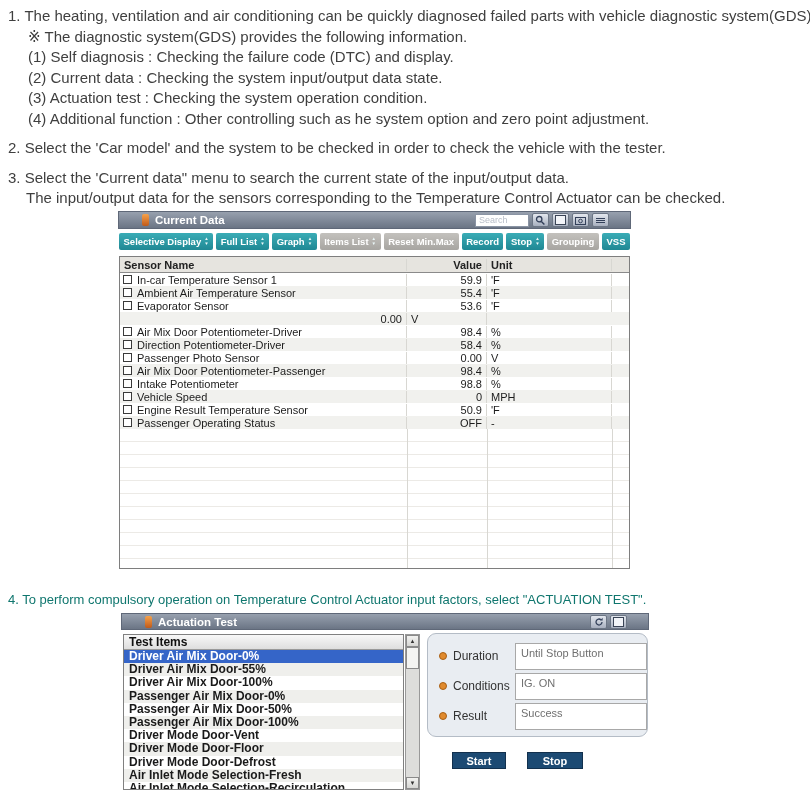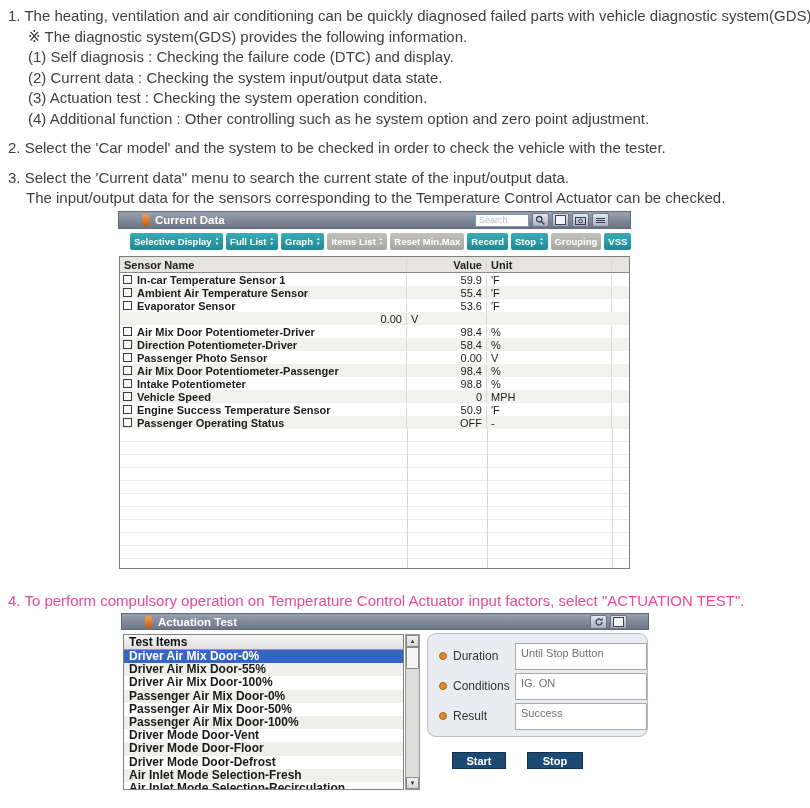--- a/index.html
+++ b/index.html
@@ -6,58 +6,58 @@
   .page{position:relative;width:810px;height:808px;background:#ffffff;overflow:hidden;
         font-family:"Liberation Sans","DejaVu Sans",sans-serif;}
 
   
   .instructions{position:absolute;left:8px;top:6px;width:798px;font-size:15px;
                 line-height:20.5px;color:#3f3f3f;}
   .ln{white-space:nowrap;}
   .ind{margin-left:20px;}
   .ind2{margin-left:18px;}
   .gap{margin-top:9px;}
-  .item4{position:absolute;left:8px;top:592px;font-size:15px;color:#ec4899;white-space:nowrap;}
+  .item4{position:absolute;left:8px;top:592px;font-size:13px;color:#0f766e;white-space:nowrap;}
 
   
   .window{position:absolute;background:#fff;}
   .titlebar{height:18px;background:linear-gradient(#97a0ae,#6b7585);display:flex;
             align-items:center;padding:0 21px;border:1px solid #5f6878;box-sizing:border-box;}
   .app-icon{width:7px;height:12px;background:linear-gradient(#f7a24a,#c05a1a);
             border-radius:2px;margin:0 6px 0 2px;flex:none;}
   .w-title{color:#ffffff;font-weight:bold;font-size:11.5px;flex:none;}
   .tb-spacer{flex:1;}
   .icon-btn{width:17px;height:14px;margin-left:3px;background:linear-gradient(#e3e7ee,#a8b0bf);
             border:1px solid #6c7685;border-radius:2px;display:flex;align-items:center;
             justify-content:center;flex:none;box-sizing:border-box;}
   .search{width:54px;height:13px;font-size:9px;border:1px solid #8a94a4;padding:0 3px;
           box-sizing:border-box;font-family:inherit;color:#555;}
   .search::placeholder{color:#b8bec8;}
 
   
   .cd{left:118px;top:211px;width:513px;height:364px;}
-  .cd-toolbar{display:flex;gap:3px;margin:4px 1px 0 12px;height:17px;}
+  .cd-toolbar{display:flex;gap:3px;margin:4px 1px 0 1px;height:17px;}
   .tb-btn{flex:1 1 auto;display:flex;align-items:center;justify-content:center;gap:3px;
           color:#fff;font-weight:bold;font-size:9.5px;border-radius:2px;white-space:nowrap;
           padding:0 4px;cursor:default;}
   .tb-btn.teal{background:linear-gradient(#3aacb6,#1f8894);}
   .tb-btn.gray{background:linear-gradient(#c3c1bd,#a7a5a1);}
   .arrows{display:flex;flex-direction:column;font-size:4.5px;line-height:4.5px;color:#eaf6f7;}
   .arrows i{font-style:normal;}
 
   .cd-table{margin:6px 1px 0 1px;border:1px solid #7e7e7e;background:#fff;}
   .t-head,.t-row{display:grid;grid-template-columns:287px 80px 125px 1fr;}
   .t-head{height:15px;background:#e6e4df;border-bottom:1px solid #8a8a8a;font-size:11px;
           font-weight:bold;color:#222;align-items:center;}
   .th,.td{padding:0 4px;overflow:hidden;white-space:nowrap;box-sizing:border-box;}
   .th.value,.td.value{text-align:right;}
   .th.name,.td.name,.th.value,.td.value,.th.unit,.td.unit{border-right:1px solid #d8d7d2;}
   .t-row{height:13px;font-size:11px;color:#1c1c1c;align-items:center;}
   .t-row.alt{background:#f1f1ee;}
-  .td.name{display:flex;align-items:center;padding-left:3px;font-weight:bold;}
+  .td.name{display:flex;align-items:center;padding-left:3px;}
   .cb{display:inline-block;width:7px;height:7px;border:1px solid #3a3a3a;background:#fff;
       margin-right:5px;flex:none;}
   .t-filler{height:139px;position:relative;
             background:repeating-linear-gradient(to bottom,#ffffff 0 12px,#eceae6 12px 13px);}
   .vsep{position:absolute;top:0;bottom:0;width:1px;background:#d8d7d2;}
   .v1{left:287px;} .v2{left:367px;} .v3{left:492px;}
 
   
   .at{left:121px;top:613px;width:528px;height:195px;}
   .at .titlebar{height:17px;}
@@ -281,21 +281,21 @@
               <span class="cb"></span>
               <span>Vehicle Speed</span>
             </div>
             <div class="td value">0</div>
             <div class="td unit">MPH</div>
             <div class="td extra"></div>
           </div>
           <div class="t-row">
             <div class="td name">
               <span class="cb"></span>
-              <span>Engine Success Temperature Sensor</span>
+              <span>Engine Result Temperature Sensor</span>
             </div>
             <div class="td value">50.9</div>
             <div class="td unit">'F</div>
             <div class="td extra"></div>
           </div>
           <div class="t-row alt">
             <div class="td name">
               <span class="cb"></span>
               <span>Passenger Operating Status</span>
             </div>

